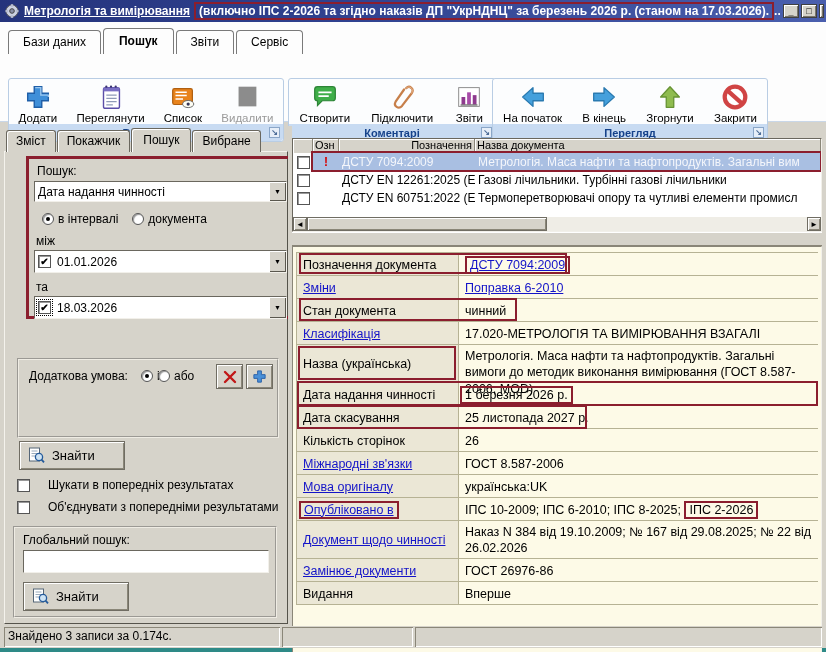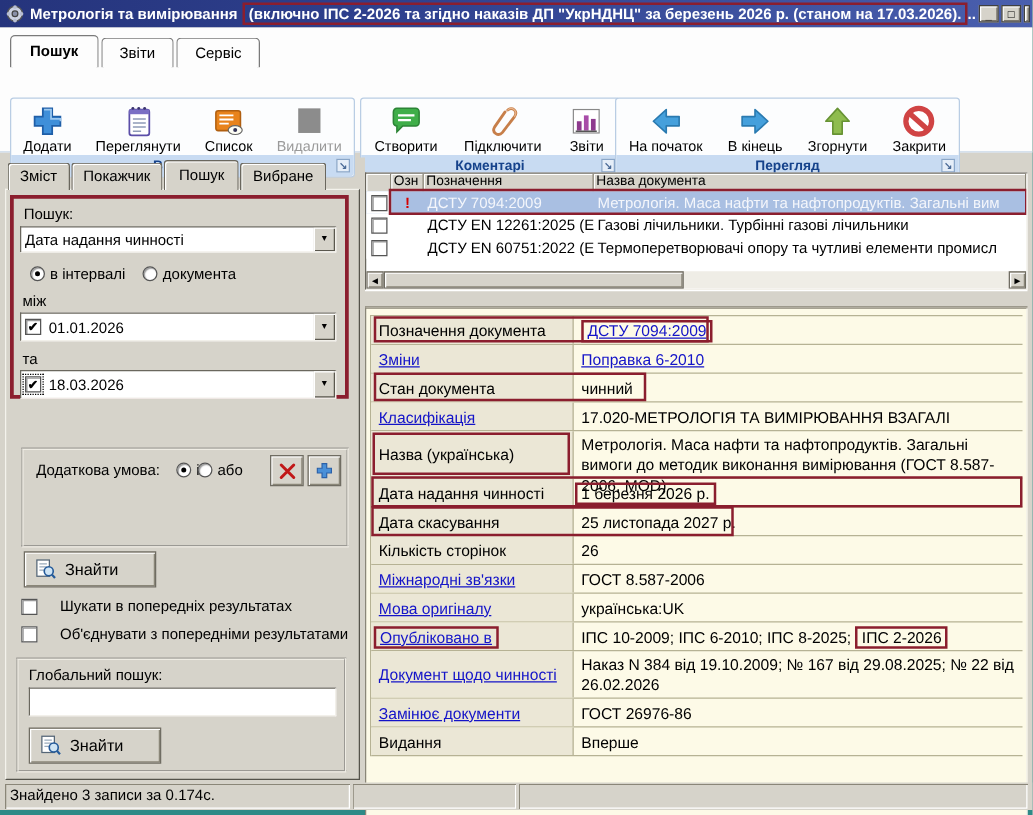--- a/index.html
+++ b/index.html
@@ -4,21 +4,21 @@
 <style>
   * { box-sizing:border-box; margin:0; padding:0; }
   html,body { width:826px; height:652px; }
   body { position:relative; font-family:"Liberation Sans",sans-serif; background:#2e8a87; overflow:hidden; font-size:12px; color:#000; }
   .win { position:absolute; left:0; top:0; width:826px; height:648px; background:#d6d3ca; }
 
   
   .titlebar { position:absolute; left:0; top:0; width:100%; height:22px;
     background:linear-gradient(90deg,#25347c 0%,#2f418f 40%,#4a5fae 100%);
     display:flex; align-items:center; padding:0 2px 0 4px; color:#fff; font-size:12px; font-weight:bold; white-space:nowrap; overflow:hidden; }
-  .title-app { margin-left:4px; }
+  .title-app { margin-left:4px;text-decoration:underline; }
   .title-hl { border:2px solid #8b1e2e; padding:0 3px; margin-left:4px; }
   .winbtn { flex:none; width:16px; height:14px; background:#d6d3ca; border:1px solid #404040;
     box-shadow:inset 1px 1px 0 #fff, inset -1px -1px 0 #7a766c; margin-left:2px;
     display:flex; align-items:center; justify-content:center; font-size:9px; color:#000; font-weight:bold; line-height:1; }
   .winbtn.min { align-items:flex-end; }
   .winbtn.sliver { width:5px; overflow:hidden; }
   .title-spacer { flex:1; }
 
   
   .menustrip { position:absolute; left:0; top:22px; width:100%; height:100px; background:#fdfdfd; border-bottom:1px solid #c9d7e8; }
@@ -59,21 +59,21 @@
   .lnk { color:#1414c8; text-decoration:underline; cursor:pointer; }
   .btn-find { display:flex; align-items:center; gap:7px; padding-left:8px; font-size:13px; cursor:default; }
 
   
   .lptabs { position:absolute; left:6px; top:129px; height:23px; display:flex; align-items:flex-end; z-index:3; }
   .lptab { background:#d6d3ca; border:1px solid #6a675e; border-bottom:none; border-radius:3px 3px 0 0;
     padding:3px 9px 4px; margin-right:1px; font-size:12px; box-shadow:inset 1px 1px 0 #fff; }
   .lptab.active { padding:4px 11px 5px; position:relative; z-index:4; }
   .lpanel { position:absolute; left:4px; top:151px; width:284px; height:473px; background:#d6d3ca;
     border:1px solid; border-color:#f4f2ec #55534b #55534b #f4f2ec; }
-  .searchbox { position:absolute; left:3px; top:4px; width:271px; height:163px; border:3px solid #8b1e2e; }
+  .searchbox { position:absolute; left:21px; top:4px; width:271px; height:163px; border:3px solid #8b1e2e; }
   .lbl { font-size:12px; }
   .chkrow { display:flex; align-items:center; gap:18px; font-size:12px; position:absolute; }
   .grp { position:absolute; border:2px groove #efece4; }
   .sqbtn { position:absolute; width:27px; height:25px; display:flex; align-items:center; justify-content:center; cursor:default; }
 
   
   .rtable { position:absolute; left:292px; top:138px; width:530px; height:94px; background:#fff;
     border:1px solid; border-color:#6a675e #f2f0ea #f2f0ea #6a675e; overflow:hidden; }
   .thead { display:flex; height:14px; background:#d6d3ca; font-size:11px; }
   .th { border-right:1px solid #8a8678; box-shadow:inset 1px 1px 0 #fff; padding:0 2px; white-space:nowrap; overflow:hidden; flex:none; }
@@ -121,20 +121,21 @@
     <span class="title-hl">(включно ІПС 2-2026 та згідно наказів ДП "УкрНДНЦ" за  березень 2026 р. (станом на  17.03.2026).</span>
     <span>..</span>
     <span class="title-spacer"></span>
     <span class="winbtn min">_</span>
     <span class="winbtn">□</span>
     <span class="winbtn sliver"></span>
   </div>
 
   <div class="menustrip">
     <div class="maintabs">
+      <span class="mtab">Бази даних</span>
       <span class="mtab active">Пошук</span>
       <span class="mtab">Звіти</span>
       <span class="mtab">Сервіс</span>
     </div>
 
     <div class="ribbon">
 
       <div class="rgroup" style="left:8px; width:276px;">
         <div class="rbtns">
           <div class="rbtn">
@@ -328,21 +329,21 @@
       </button>
     </div>
   </div>
 
   <div class="vsplit"></div>
 
   <div class="rtable">
     <div class="thead">
       <div class="th" style="width:20px;"></div>
       <div class="th" style="width:26px;">Озн</div>
-      <div class="th" style="width:136px;">Позначення</div>
+      <div class="th" style="width:136px;text-align:right;">Позначення</div>
       <div class="th" style="flex:1;">Назва документа</div>
     </div>
 
     <div class="trow selected">
       <div class="td td-check">
           <span class="cb"></span>
         </div>
       <div class="td td-flag">!</div>
       <div class="td" style="width:136px;">ДСТУ 7094:2009</div>
       <div class="td" style="flex:1;">Метрологія. Маса нафти та нафтопродуктів. Загальні вим</div>

